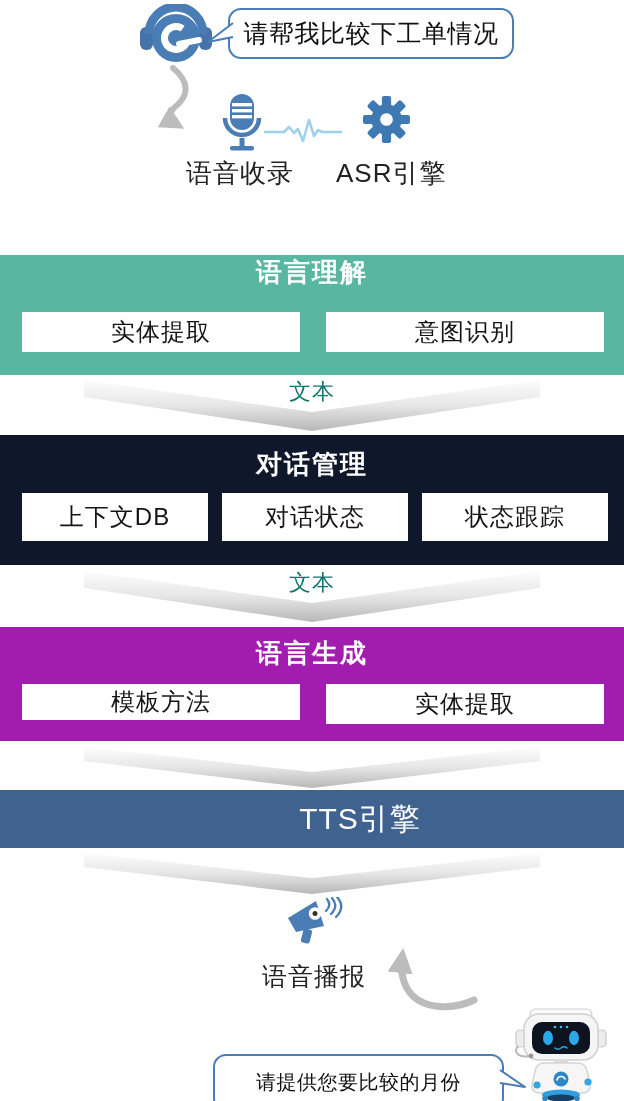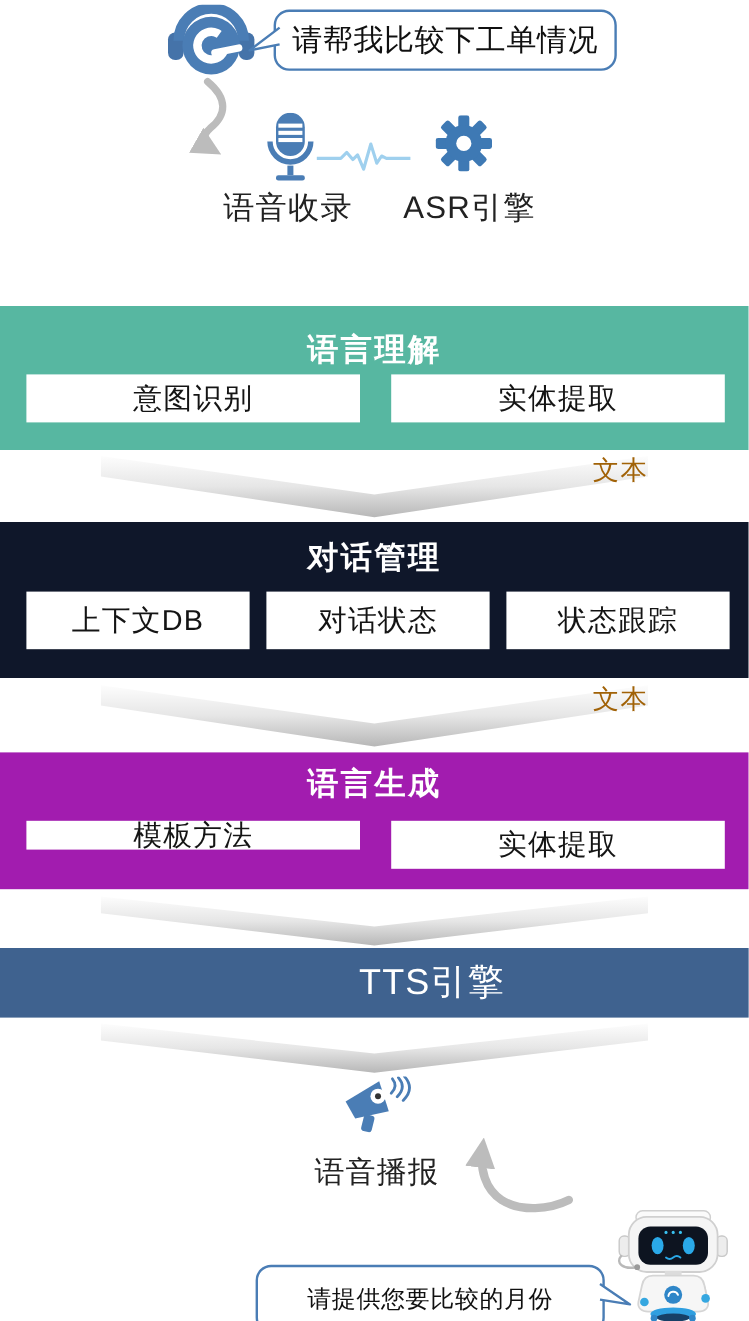--- a/index.html
+++ b/index.html
@@ -23,22 +23,22 @@
   }
   .tts-title{font-weight:normal;font-size:30px;line-height:58px;letter-spacing:1px;}
   .box-row{position:absolute;display:flex;}
   .wbox{
     background:#ffffff;display:flex;align-items:center;justify-content:center;
     font-size:24px;color:#141414;letter-spacing:1px;
   }
   
   .chev{position:absolute;left:84px;width:456px;}
   .chev-label{
-    position:absolute;top:0;width:100%;text-align:right;
-    font-size:22px;color:#a16207;letter-spacing:1px;
+    position:absolute;top:0;width:100%;text-align:center;
+    font-size:22px;color:#0f766e;letter-spacing:1px;
   }
   .stage-label{
     position:absolute;text-align:center;font-size:26px;color:#222;
     letter-spacing:1px;white-space:nowrap;
   }
 </style>
 </head>
 <body>
 
 <div class="canvas">
@@ -96,24 +96,24 @@
         <circle cx="0" cy="0" r="15"></circle>
         <circle cx="0" cy="0" r="6.2" fill="#ffffff"></circle>
       </g>
     </g>
   </svg>
 
   <div class="stage-label" style="left:186px;top:156px;width:104px">语音收录</div>
   <div class="stage-label" style="left:336px;top:156px;width:106px">ASR引擎</div>
 
   <div class="block" style="top: 255px; height: 120px; background-color: rgb(87, 183, 161);">
-    <div class="block-title" style="padding-top:19px">语言理解</div>
+    <div class="block-title" style="padding-top:0">语言理解</div>
     <div class="box-row" style="top:57px;left:22px;right:20px;gap:26px">
+      <div class="wbox" style="flex:1;height:40px">实体提取</div>
       <div class="wbox" style="flex:1;height:40px">意图识别</div>
-      <div class="wbox" style="flex:1;height:40px">实体提取</div>
     </div>
   </div>
 
   <div class="chev" style="top:377px;height:56px">
     <svg width="456" height="56" viewBox="0 0 456 56" style="position:absolute;top:0;left:0">
       <defs>
           <linearGradient id="g1" x1="0" y1="0" x2="0" y2="1">
         <stop offset="0" stop-color="#fdfdfd"></stop>
             <stop offset=".5" stop-color="#e6e6e6"></stop>
         <stop offset="1" stop-color="#b7b7b7"></stop>
@@ -143,21 +143,21 @@
           </linearGradient>
         </defs>
       <polygon points="0,3 228,35 456,3 456,20 228,54 0,20" fill="url(#g2)"></polygon>
     </svg>
     <div class="chev-label">文本</div>
   </div>
 
   <div class="block" style="top: 627px; height: 114px; background-color: #a21caf;">
     <div class="block-title" style="padding-top:9px">语言生成</div>
     <div class="box-row" style="top:57px;left:22px;right:20px;gap:26px">
-      <div class="wbox" style="flex:1;height:24px">模板方法</div>
+      <div class="wbox" style="flex:1;height:36px">模板方法</div>
       <div class="wbox" style="flex:1;height:40px">实体提取</div>
     </div>
   </div>
 
   <div class="chev" style="top:745px;height:44px">
     <svg width="456" height="44" viewBox="0 0 456 44">
       <defs>
           <linearGradient id="g3" x1="0" y1="0" x2="0" y2="1">
         <stop offset="0" stop-color="#fdfdfd"></stop>
             <stop offset=".5" stop-color="#e6e6e6"></stop>

